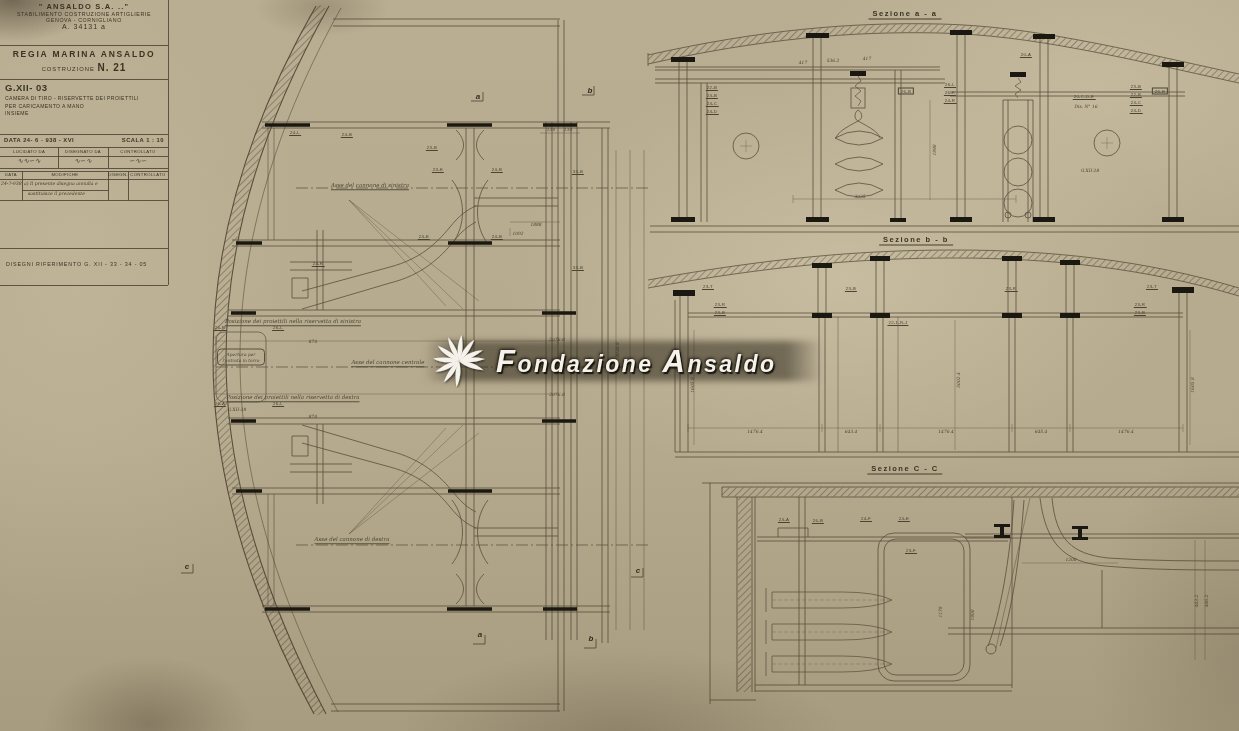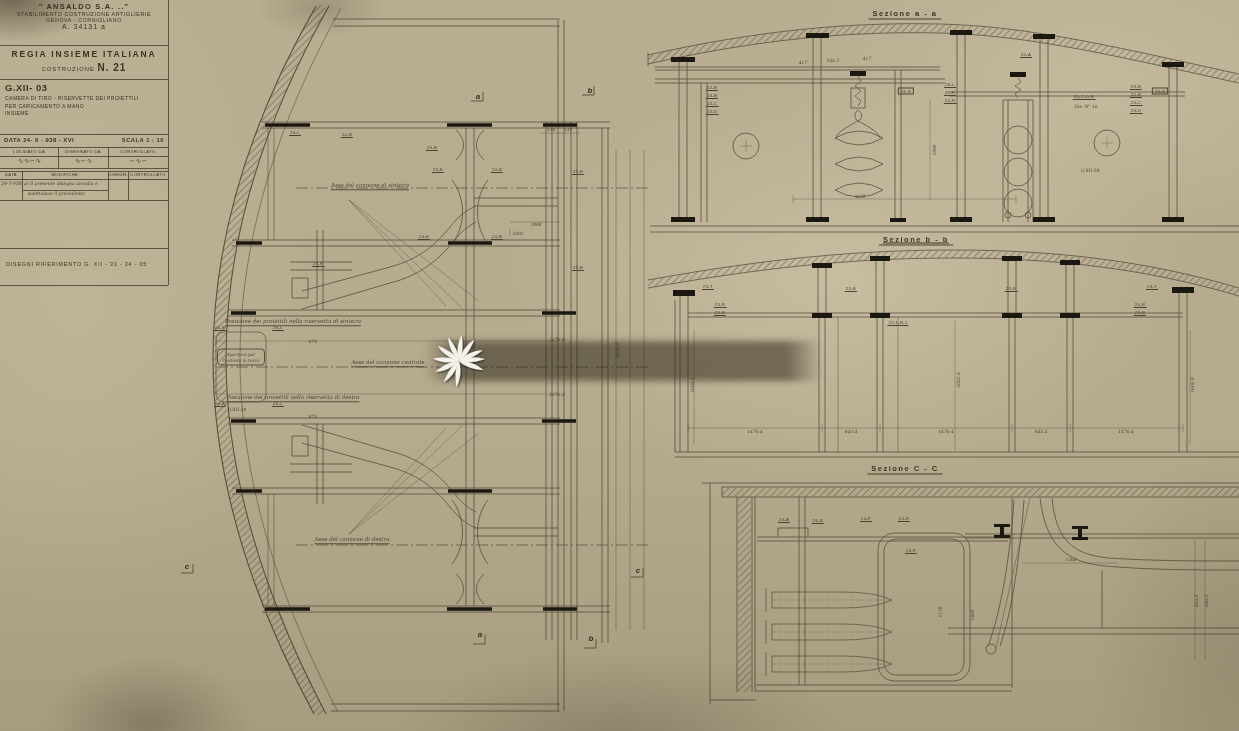--- a/index.html
+++ b/index.html
@@ -274,21 +274,21 @@
 
     <div class="row c" style="top:2px;">
       <div class="big">" ANSALDO  S.A. .."</div>
       <div class="sm">STABILIMENTO COSTRUZIONE ARTIGLIERIE</div>
       <div class="sm">GENOVA - CORNIGLIANO</div>
       <div class="med">A. 34131 a</div>
     </div>
     <div class="hl" style="top:45px;"></div>
 
     <div class="row c" style="top:45px;">
-      <div class="org">REGIA INSIEME ITALIANA</div>
+      <div class="org">REGIA MARINA ANSALDO</div>
       <div class="costr">
         <span>COSTRUZIONE</span>
         <span class="costrN">N. 21</span>
       </div>
     </div>
     <div class="hl" style="top:79px;"></div>
 
     <div class="row" style="top:79px;">
       <div class="code">G.XII- 03</div>
       <div class="subj">CAMERA DI TIRO - RISERVETTE DEI PROIETTILI</div>
@@ -329,21 +329,21 @@
     <div class="row modnote" style="top:191px;left:28px;width:80px;">sostituisce il precedente</div>
     <div class="hl" style="top:200px;"></div>
 
     <div class="hl" style="top:248px;"></div>
     <div class="row rif" style="top:248px;">DISEGNI RIFERIMENTO    G. XII - 33 - 34 - 05</div>
     <div class="hl" style="top:285px;"></div>
   </div>
 
   <div class="lyr">
       <span class="ann sec-title" style="left: 905px; top: 14px;">Sezione  a - a</span>
-      <span class="ann sec-title" style="left: 916px; top: 240px; text-decoration: underline;">Sezione  b - b</span>
+      <span class="ann sec-title" style="left: 916px; top: 240px;">Sezione  b - b</span>
       <span class="ann sec-title" style="left: 905px; top: 469px;">Sezione  C - C</span>
       <span class="ann hand-u" style="left: 370px; top: 186px;">Asse del cannone di sinistra</span>
       <span class="ann hand-u" style="left: 388px; top: 363px;">Asse del cannone centrale</span>
       <span class="ann hand-u" style="left: 352px; top: 540px;">Asse del cannone di destra</span>
       <span class="ann hand-u" style="left: 293px; top: 322px;">Posizione dei proiettili nella riservetta di sinistra</span>
       <span class="ann hand-u" style="left: 293px; top: 398px;">Posizione dei proiettili nella riservetta di destra</span>
       <span class="ann handbox" style="left: 241px; top: 357px;">Apertura per l'entrata in torre</span>
       <span class="ann dim" style="left: 237px; top: 409px;">G.XII-28</span>
       <span class="ann marker" style="left: 478px; top: 96px;">a</span>
       <span class="ann marker" style="left: 590px; top: 90px;">b</span>
@@ -442,15 +442,18 @@
         <use href="#ray" transform="rotate(160 28 28)"></use>
         <use href="#ray" transform="rotate(190 28 28)"></use>
         <use href="#ray" transform="rotate(220 28 28)"></use>
         <use href="#ray" transform="rotate(250 28 28)"></use>
         <use href="#ray" transform="rotate(280 28 28)"></use>
         <use href="#ray" transform="rotate(310 28 28)"></use>
         <use href="#ray" transform="rotate(340 28 28)"></use>
         <use href="#ray" transform="rotate(25 28 28)"></use>
       </g>
     </svg>
+    <div class="wm-text">
+      <span class="cap">F</span><span>ondazione</span>&nbsp;<span class="cap">A</span><span>nsaldo</span>
+    </div>
   </div>
 
 </div>
 
 </body></html>

